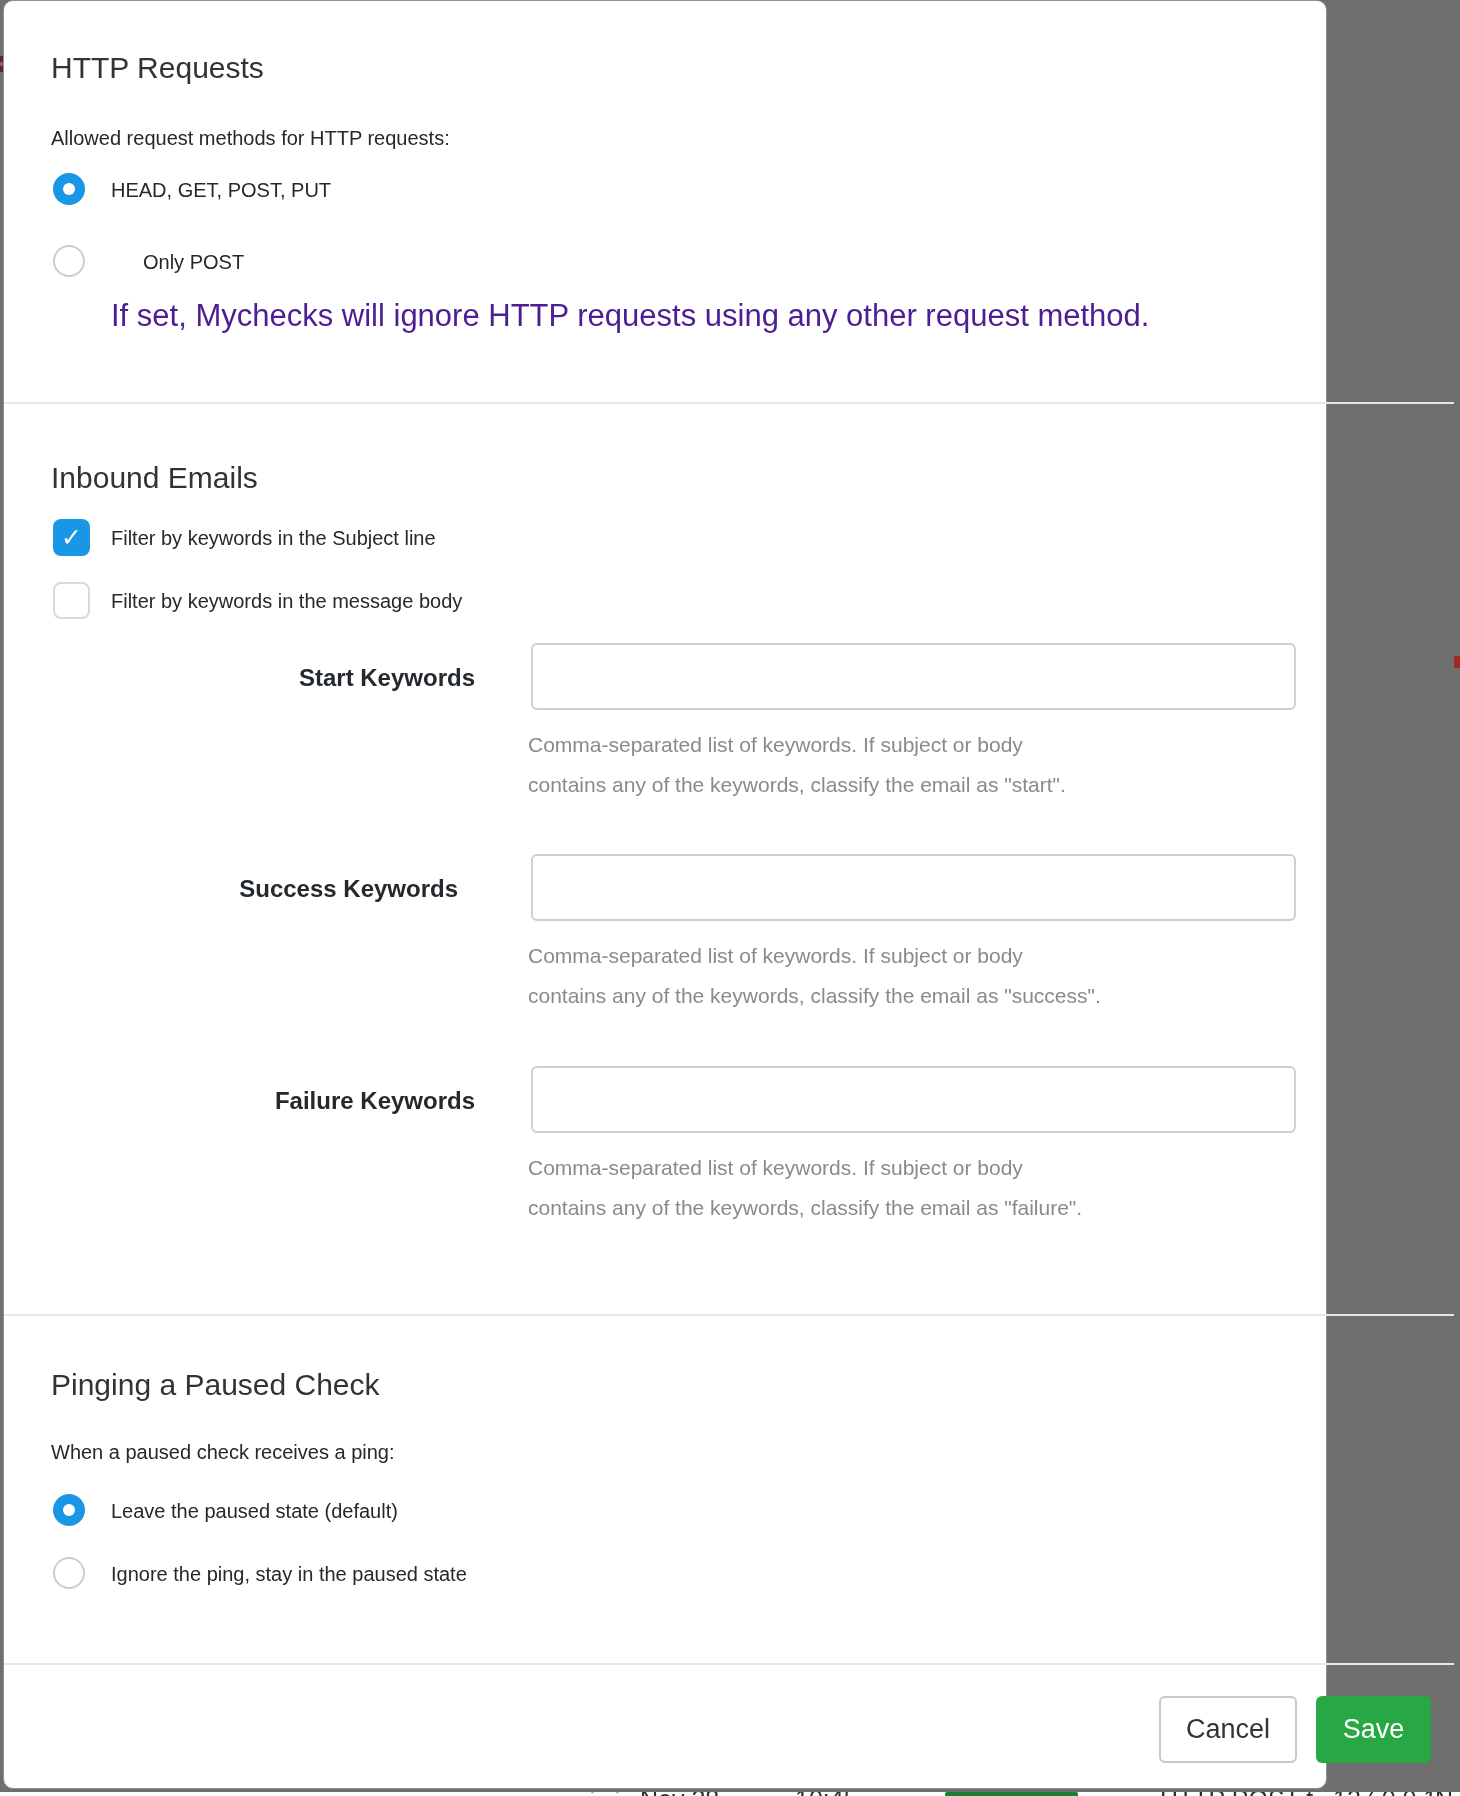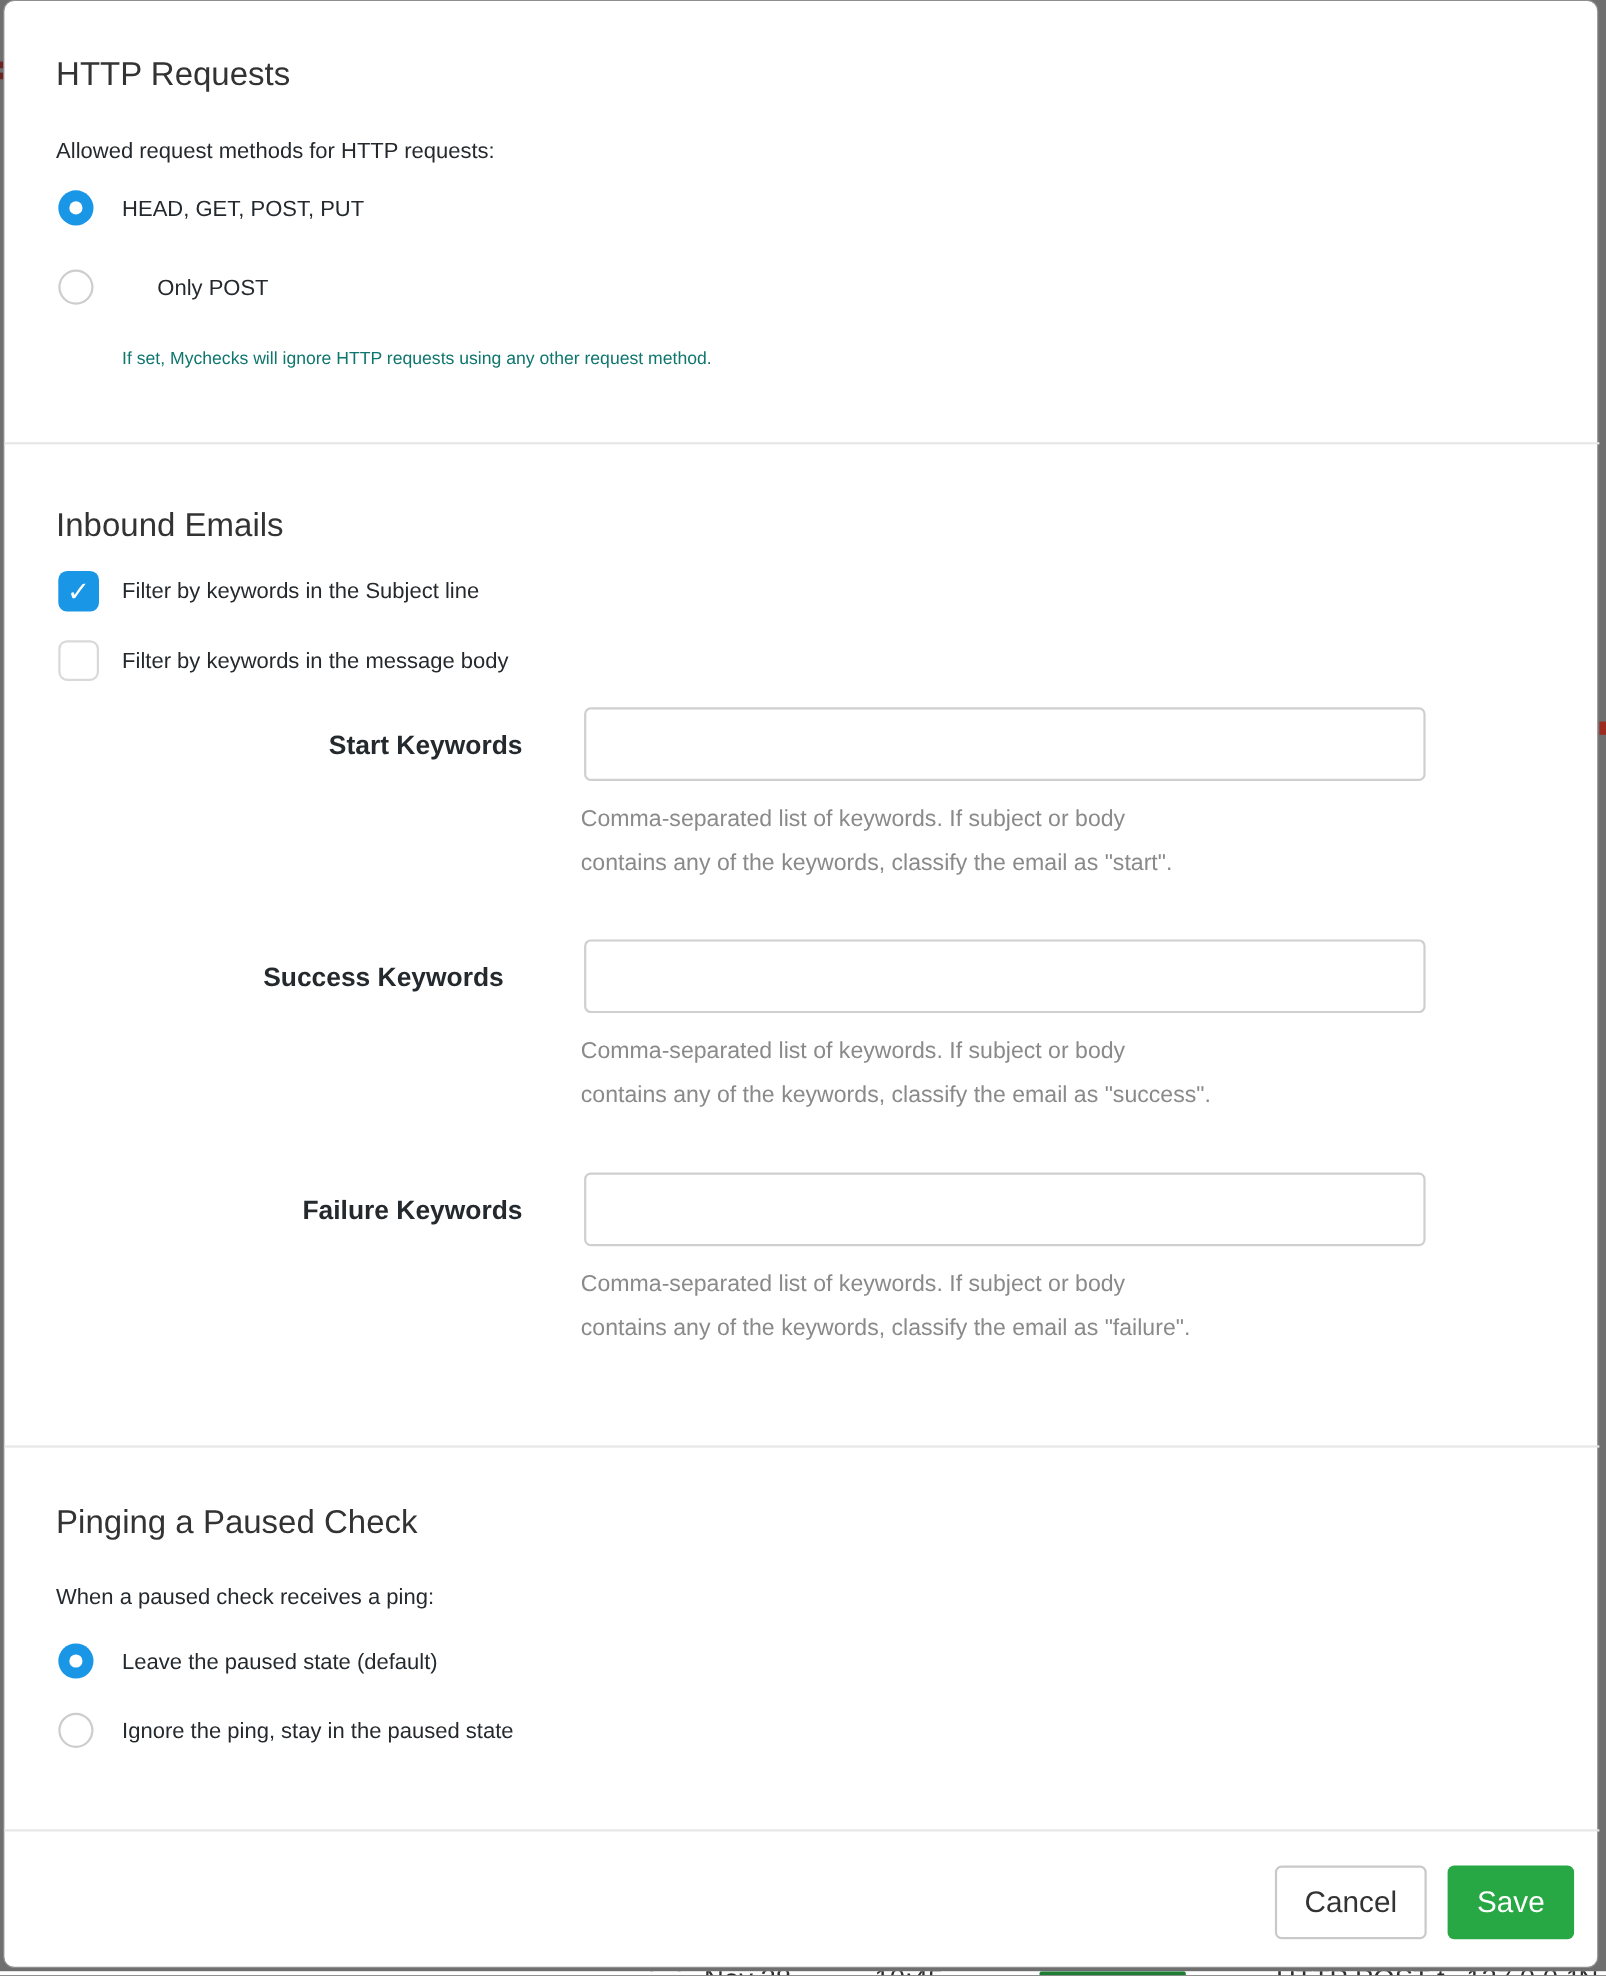--- a/index.html
+++ b/index.html
@@ -1,26 +1,26 @@
 <!DOCTYPE html>
 <html><head>
 <meta charset="utf-8">
 <style>
   html,body{margin:0;padding:0;background:#6f6f6f;}
   #screen{position:relative;width:1460px;height:1796px;overflow:hidden;
           background:#6f6f6f;font-family:"Liberation Sans",sans-serif;}
   .abs{position:absolute;}
   
-  .modal{position:absolute;left:3px;top:0;width:1450px;height:1789px;
+  .modal{position:absolute;left:3px;top:0;width:1324px;height:1789px;
          background:#ffffff;border:1px solid #8f8f8f;border-radius:10px;box-sizing:border-box;}
   .divider{position:absolute;left:0;width:1450px;height:2px;background:#e7e7e7;}
   .h-title{font-size:30px;line-height:36px;color:#333;font-weight:400;}
   .body-text{font-size:20px;line-height:30px;color:#24292e;}
   .help-text{font-size:21px;line-height:40px;color:#8a8a8a;}
-  .note-text{font-size:16px;line-height:30px;color:#0f766e;margin-top:11px;}
+  .note-text{font-size:31px;line-height:30px;color:#4c1d95;}
   .field-label{font-size:24px;line-height:28px;color:#24292e;font-weight:700;
                width:424px;text-align:right;}
   
   .radio{width:32px;height:32px;border-radius:50%;box-sizing:border-box;}
   .radio.on{background:#1a96e6;}
   .radio.on .dot{width:12px;height:12px;border-radius:50%;background:#fff;margin:10px auto 0;}
   .radio.off{background:#fff;border:2px solid #cdcdcd;}
   
   .checkbox{width:37px;height:37px;border-radius:8px;box-sizing:border-box;}
   .checkbox.on{background:#1a96e6;color:#fff;text-align:center;

